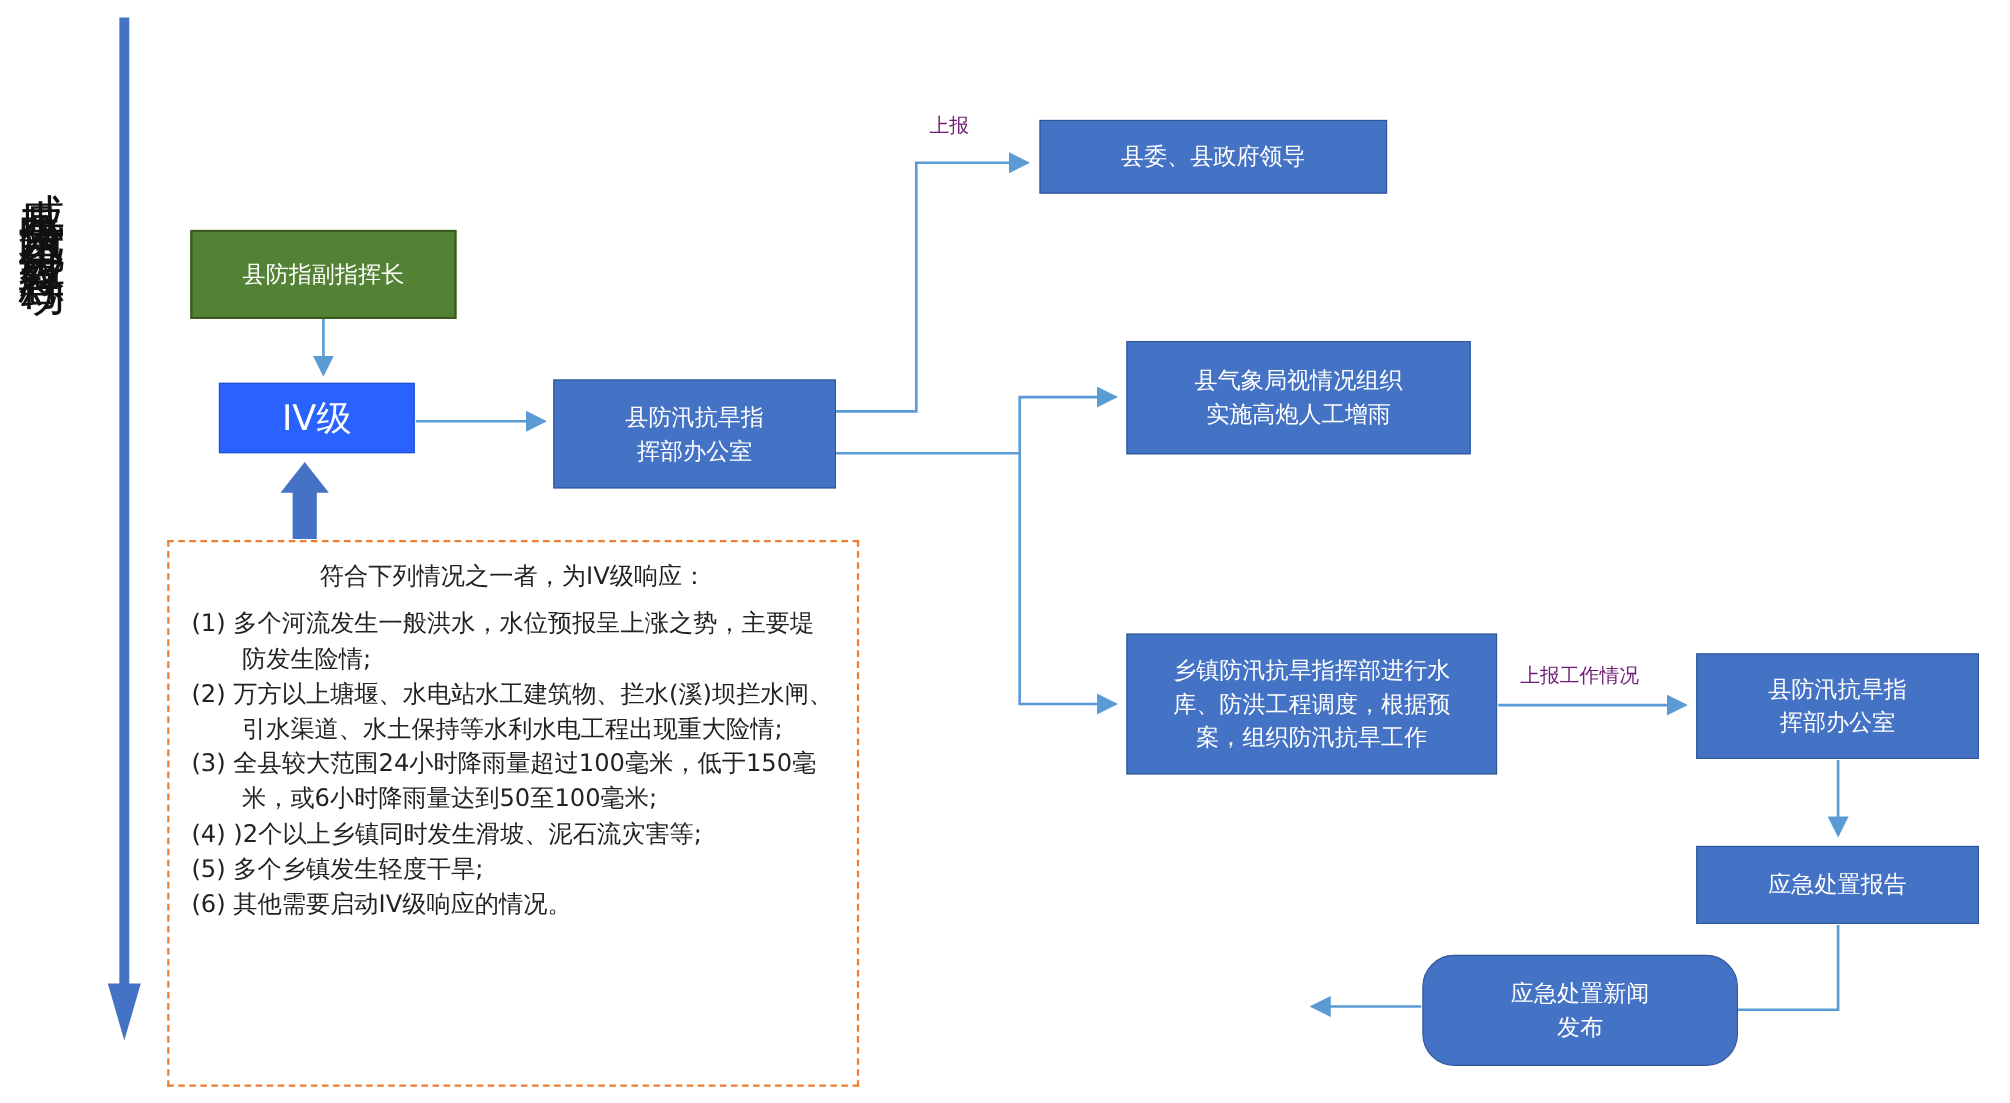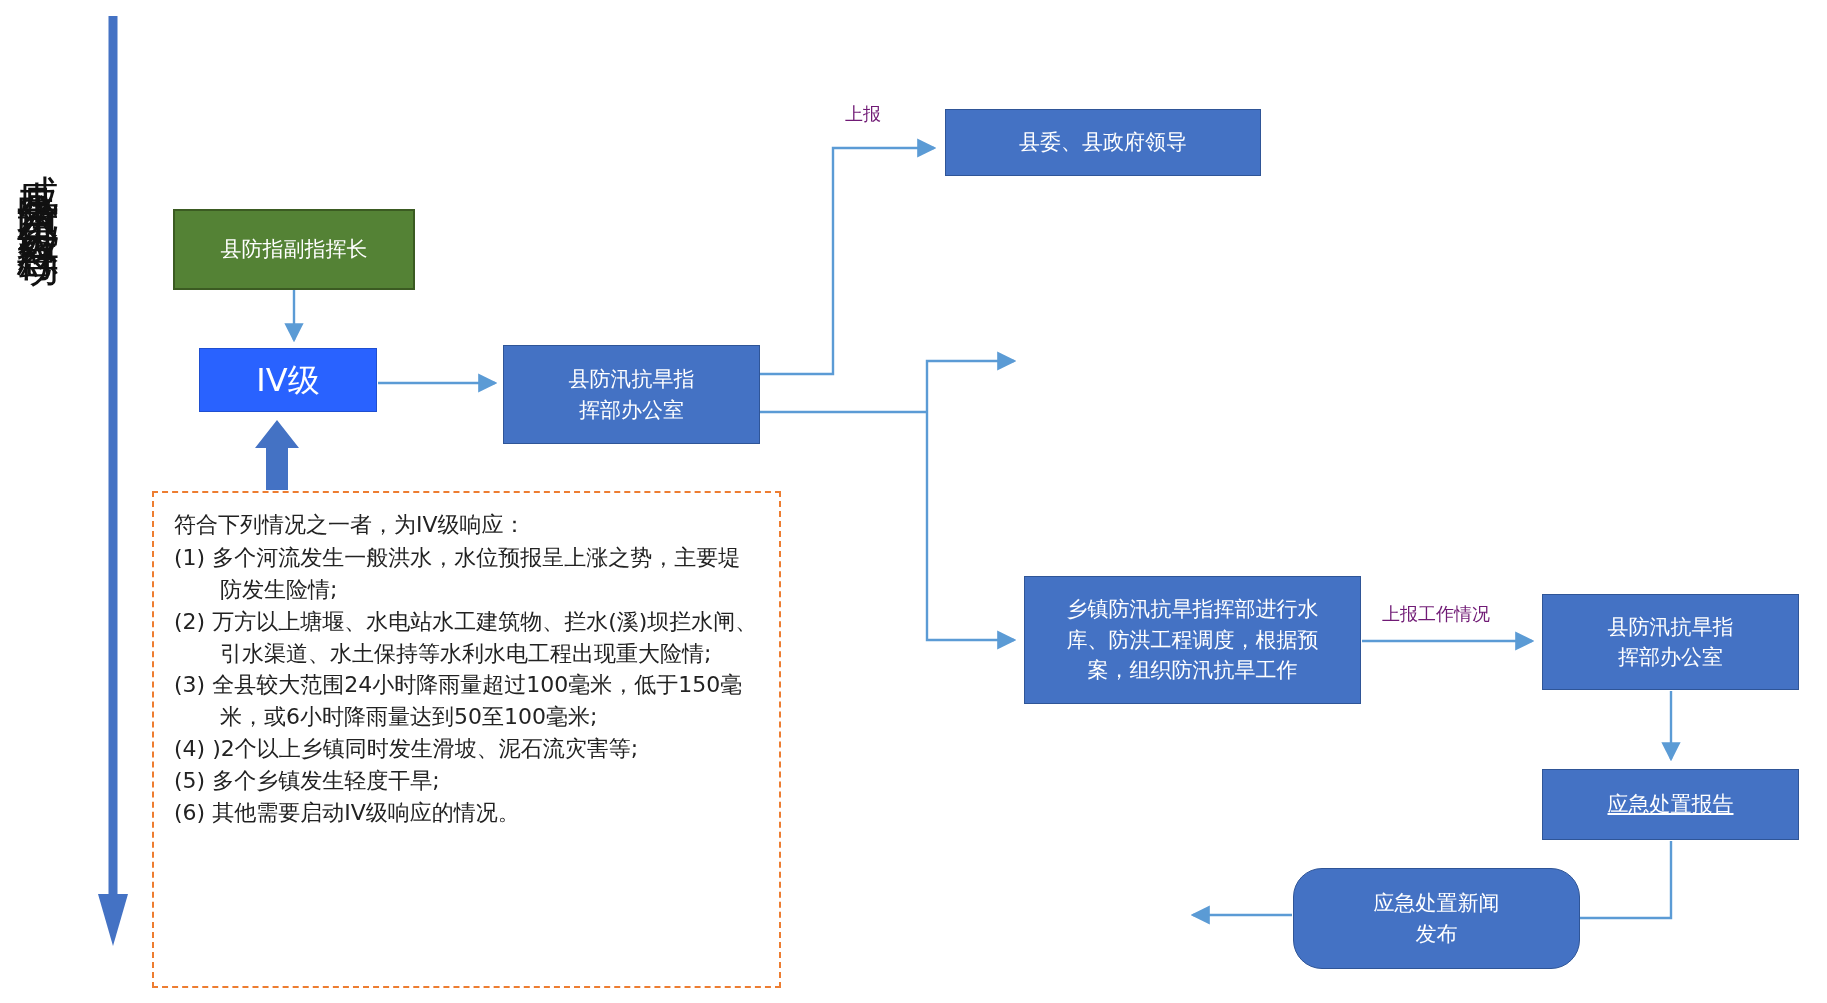--- a/index.html
+++ b/index.html
@@ -33,21 +33,21 @@
     font-size:42px; letter-spacing:6px; color:#111; height:650px;
   }
 
   .edge-label { position:absolute; font-size:18px; color:#701a75; white-space:nowrap; }
 
   .conditions {
     position:absolute; left:152px; top:491px; width:629px; height:497px;
     border:2px dashed var(--dash-orange,#ED7D31); background:#ffffff;
     padding:16px 20px; font-size:22px; line-height:1.45; color:#222;
   }
-  .cond-header { margin-bottom:1px; }
+  .cond-header { margin-bottom:11px;text-align:center; }
   .cond-item { padding-left:46px; text-indent:-46px; }
 </style>
 </head>
 <body>
 
 <div id="canvas">
 
   <svg class="wires" width="1827" height="1003" viewBox="0 0 1827 1003">
     <defs>
       <marker id="arr" markerWidth="8" markerHeight="8" refX="7" refY="4" orient="auto" markerUnits="strokeWidth">
@@ -87,29 +87,31 @@
 
   <div class="node green" style="left:173px; top:161px; width:242px; height:81px;">县防指副指挥长</div>
 
   <div class="node level" style="left:199px; top:348px; width:178px; height:64px;">IV级</div>
 
   <div class="node blue" style="left:503px; top:345px; width:257px; height:99px;">县防汛抗旱指
 挥部办公室</div>
 
   <div class="node blue" style="left:945px; top:109px; width:316px; height:67px;">县委、县政府领导</div>
 
+  <div class="node blue" style="left:1024px; top:310px; width:313px; height:103px;">县气象局视情况组织
+实施高炮人工增雨</div>
 
   <div class="node blue" style="left:1024px; top:576px; width:337px; height:128px;">乡镇防汛抗旱指挥部进行水
 库、防洪工程调度，根据预
 案，组织防汛抗旱工作</div>
 
   <div class="node blue" style="left:1542px; top:594px; width:257px; height:96px;">县防汛抗旱指
 挥部办公室</div>
 
-  <div class="node blue" style="left:1542px; top:769px; width:257px; height:71px;text-decoration:underline;">应急处置报告</div>
+  <div class="node blue" style="left:1542px; top:769px; width:257px; height:71px;">应急处置报告</div>
 
   <div class="node blue" style="left:1293px; top:868px; width:287px; height:101px;border-radius:29px;">应急处置新闻
 发布</div>
 
 
   <div class="edge-label" style="left:845px; top:102px;">上报</div>
 
   <div class="edge-label" style="left:1382px; top:602px;">上报工作情况</div>
 
   <div class="conditions">

